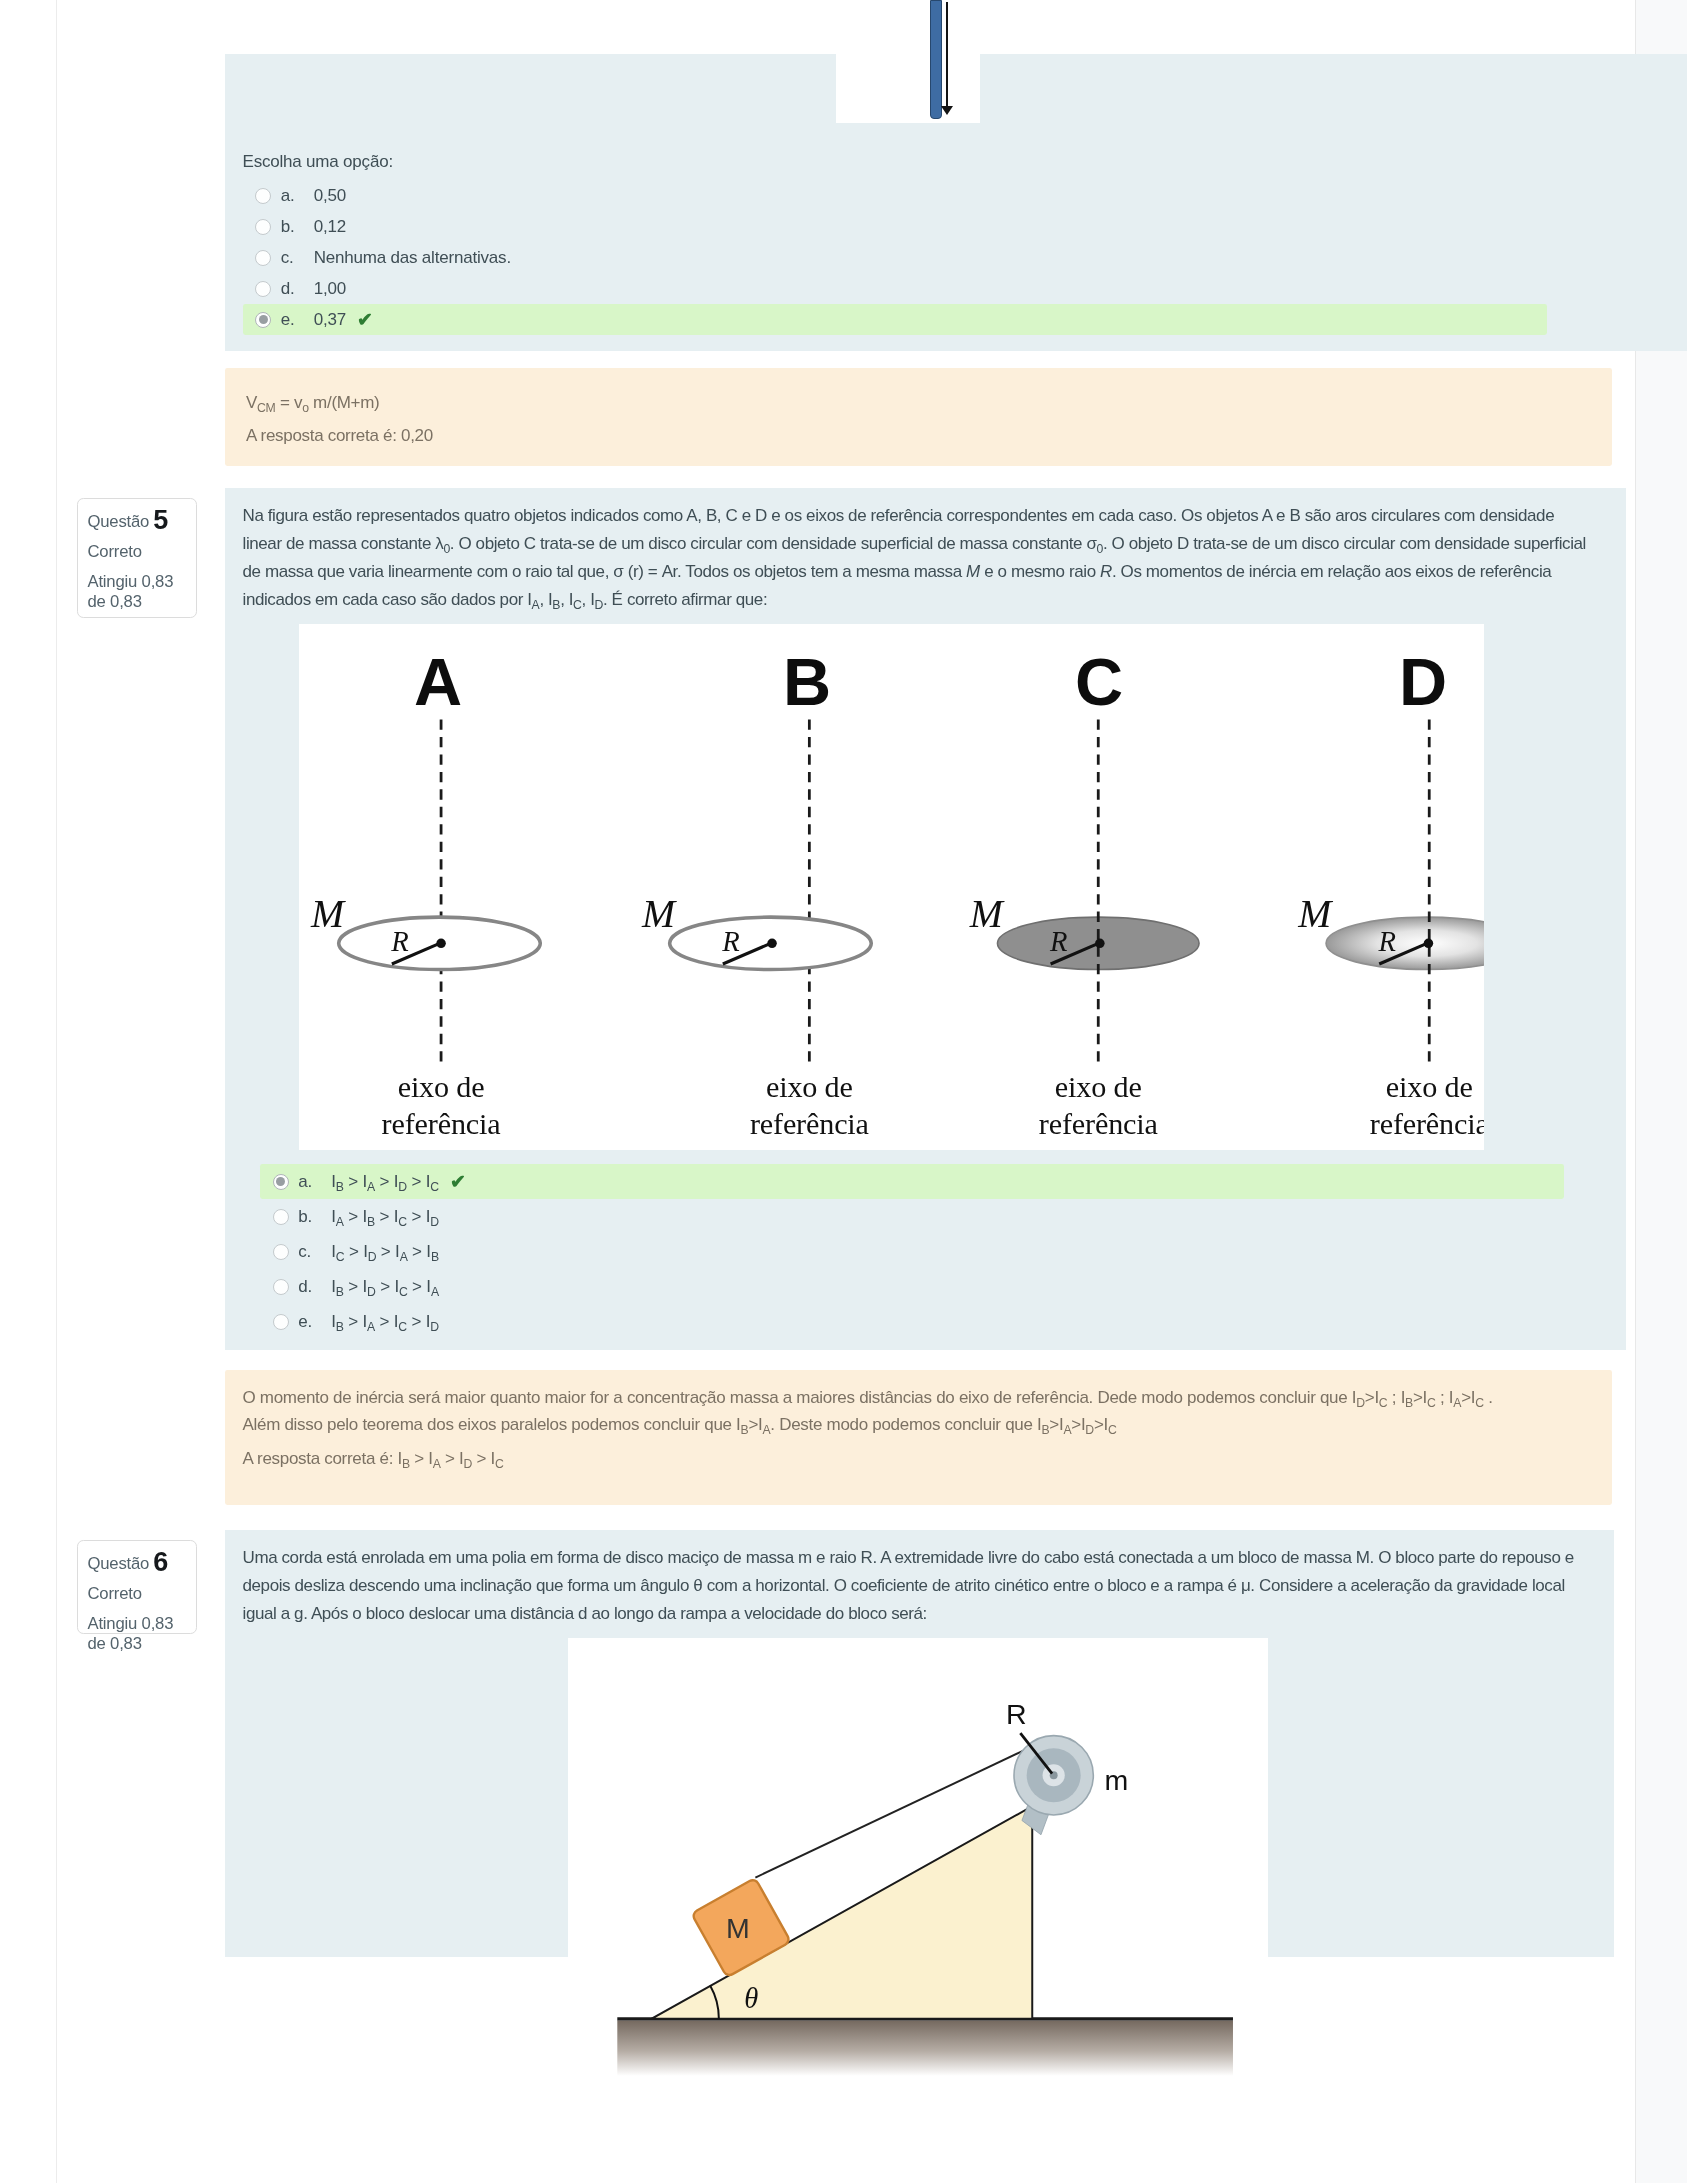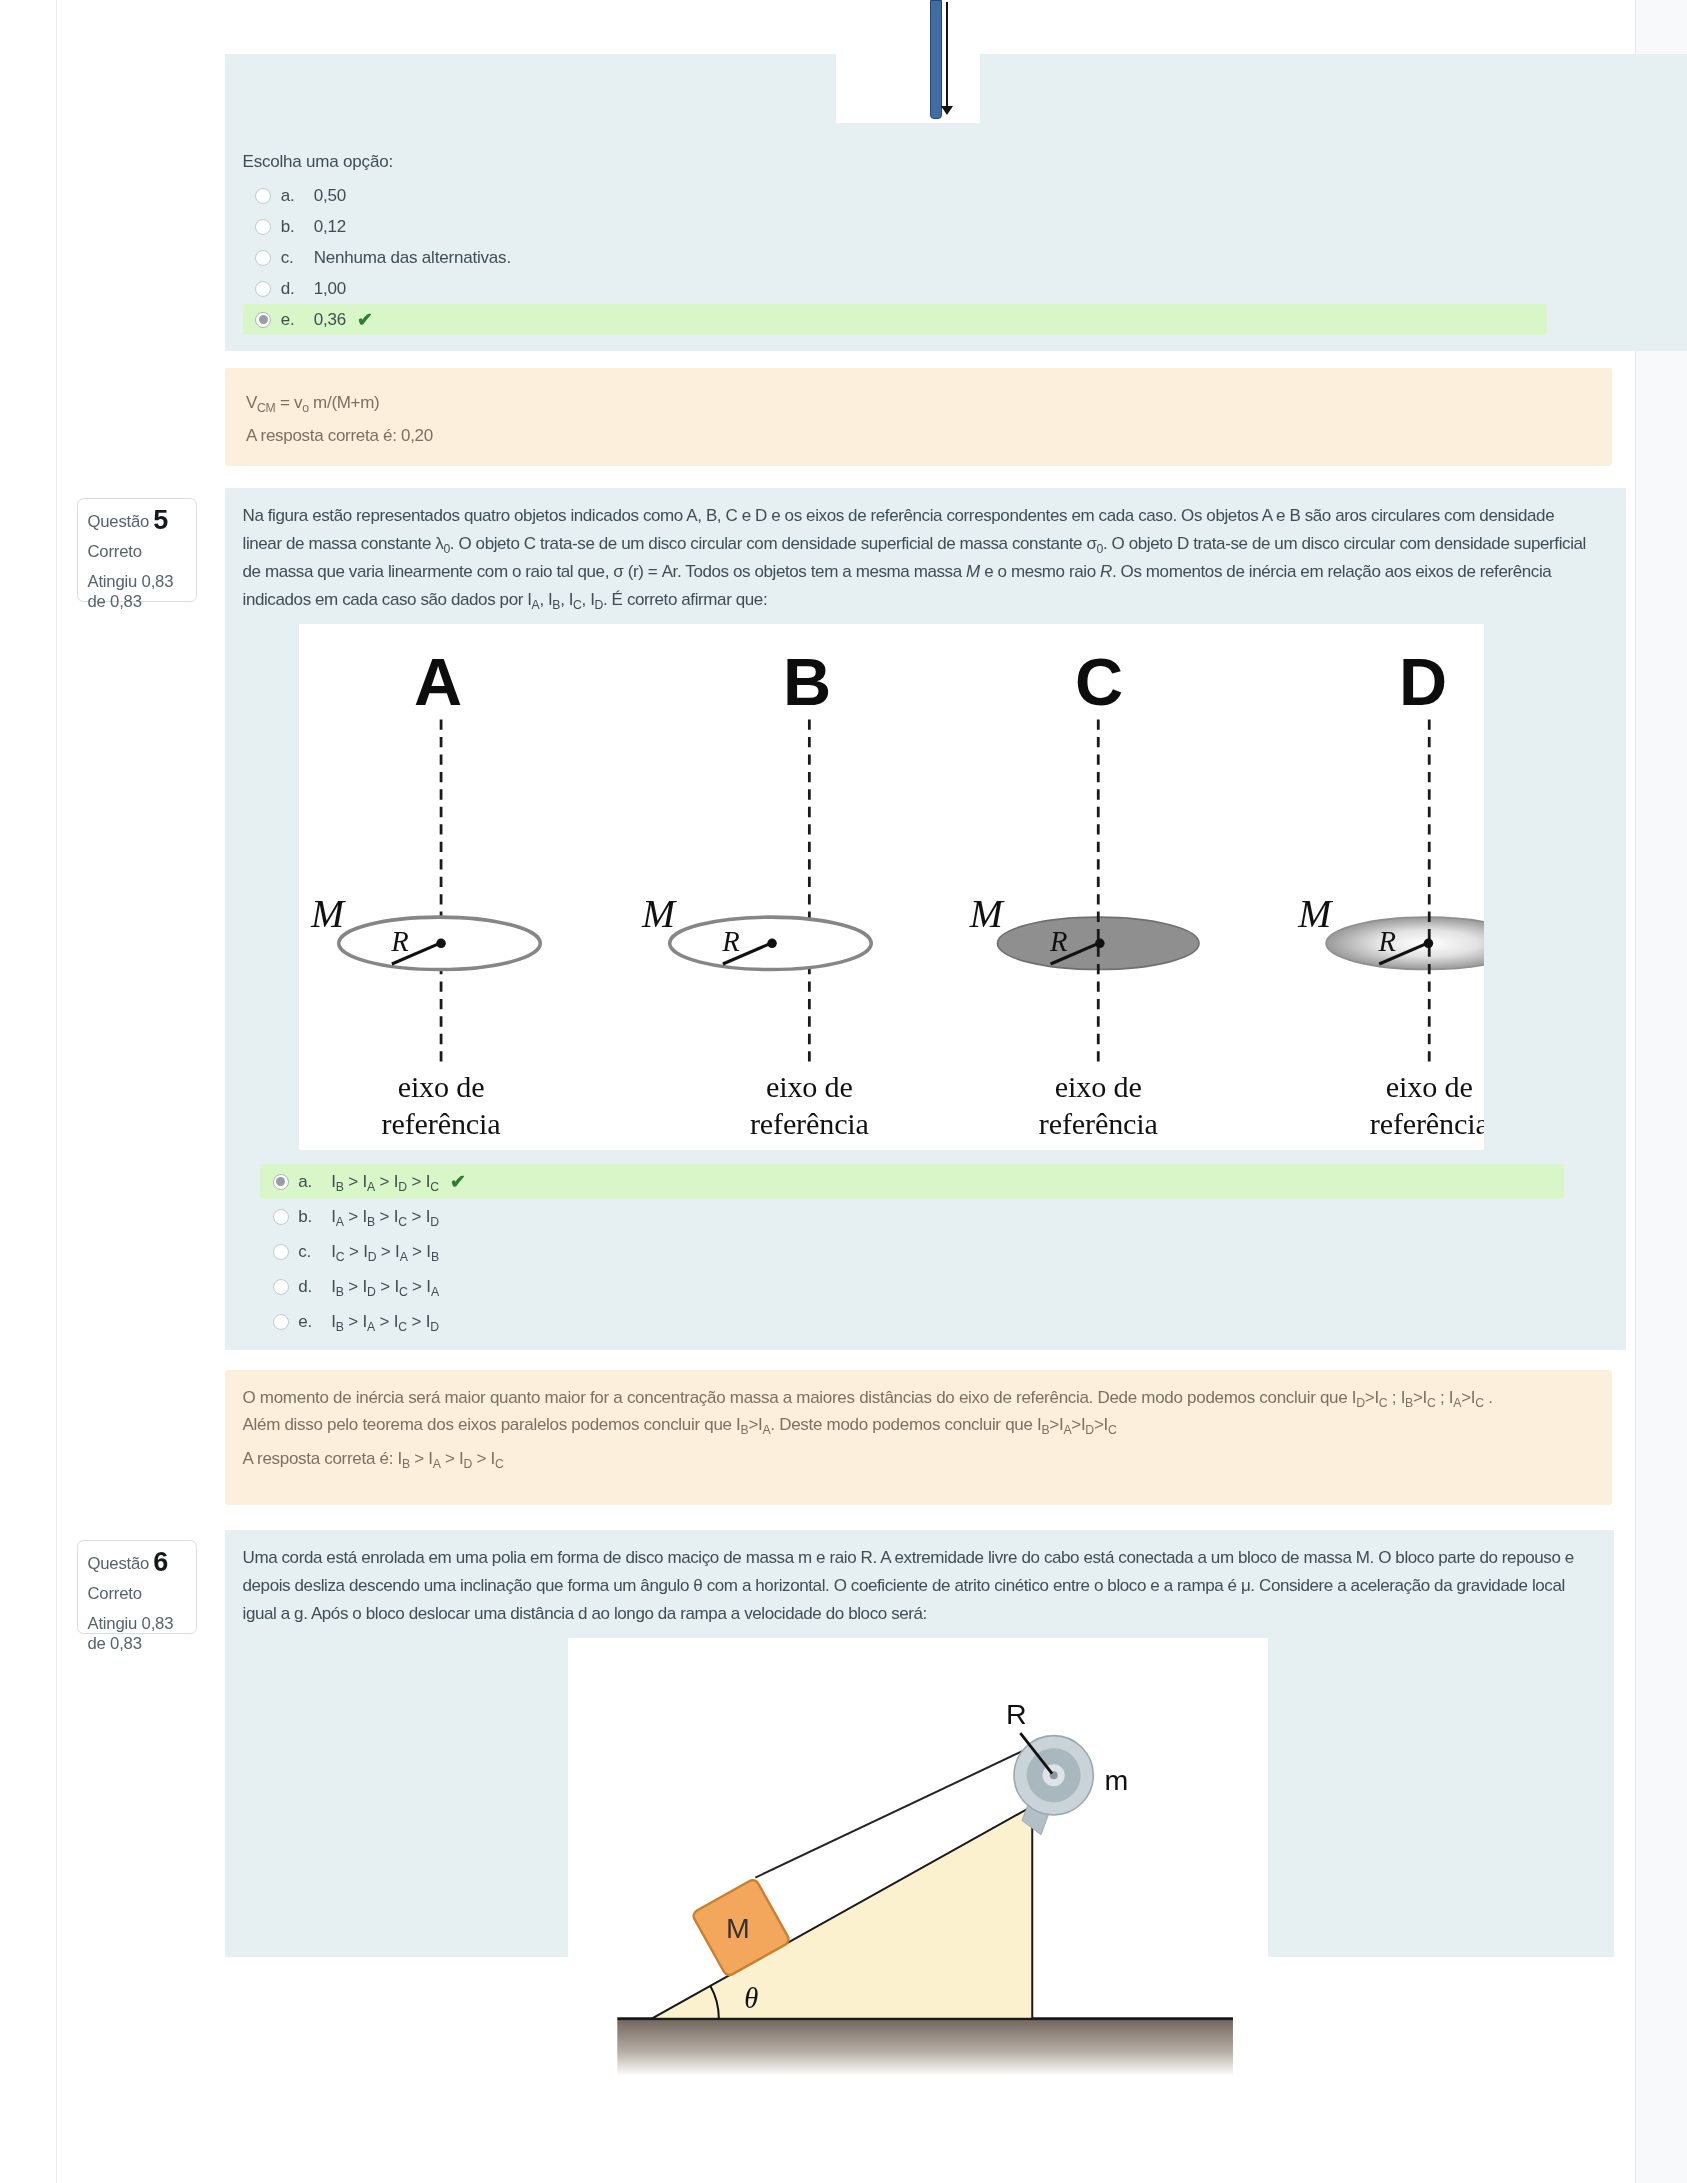--- a/index.html
+++ b/index.html
@@ -60,38 +60,38 @@
       <span class="opt-text">Nenhuma das alternativas.</span>
     </div>
     <div class="opt-row">
       <span class="radio"></span>
       <span class="opt-letter">d.</span>
       <span class="opt-text">1,00</span>
     </div>
     <div class="opt-row correct">
       <span class="radio sel"></span>
       <span class="opt-letter">e.</span>
-      <span class="opt-text">0,36</span>
+      <span class="opt-text">0,37</span>
       <span class="check-icon">✔</span>
     </div>
   </div>
 </div>
 
 <div class="abs figbox" style="left:836px;top:0;width:144px;height:123px;">
   <div style="position:absolute;left:94px;top:0;width:9.5px;height:117px;background:#3e6ca3;border:0.8px solid #27486e;border-radius:0 0 4px 4px;"></div>
   <div style="position:absolute;left:110px;top:1.6px;width:1.6px;height:106px;background:#141414;"></div>
   <div style="position:absolute;left:105px;top:106px;width:0;height:0;border-left:6.4px solid transparent;border-right:6.4px solid transparent;border-top:9.5px solid #141414;"></div>
 </div>
 
 <div class="peach-box" style="left:225px;top:368px;width:1387px;height:98px;padding:21px;">
   <p>V<sub>CM</sub> = v<sub>o</sub> m/(M+m)</p>
   <p>A resposta correta é: 0,20</p>
 </div>
 
-<div class="qinfo" style="left:77px;top:498px;height:104px;">
+<div class="qinfo" style="left:77px;top:498px;height:120px;">
   <div class="line">
     <span>Questão</span><span class="qnum">5</span>
   </div>
   <div class="line">Correto</div>
   <div class="line" style="margin-bottom:0;">Atingiu 0,83 de 0,83</div>
 </div>
 
 <div class="teal-box" style="left:225px;top:488px;width:1401px;height:862px;padding:14.3px 17.5px;">
   <p class="qtext" style="width:1351px;margin-bottom:9.5px;">Na figura estão representados quatro objetos indicados como A, B, C e D e os eixos de referência correspondentes  em cada caso.   Os objetos A e B são aros circulares com densidade linear de massa constante λ<sub>0</sub>. O objeto C trata-se de um disco circular com densidade superficial de massa constante σ<sub>0</sub>.  O objeto D trata-se de um disco circular com densidade superficial de massa que varia linearmente com o raio tal que, σ (r) = Ar. Todos os objetos tem a mesma massa <i>M</i> e o mesmo raio <i>R</i>. Os momentos de inércia em relação aos eixos de referência indicados em cada caso são dados por I<sub>A</sub>, I<sub>B</sub>, I<sub>C</sub>, I<sub>D</sub>.  É correto afirmar que:</p>
 

